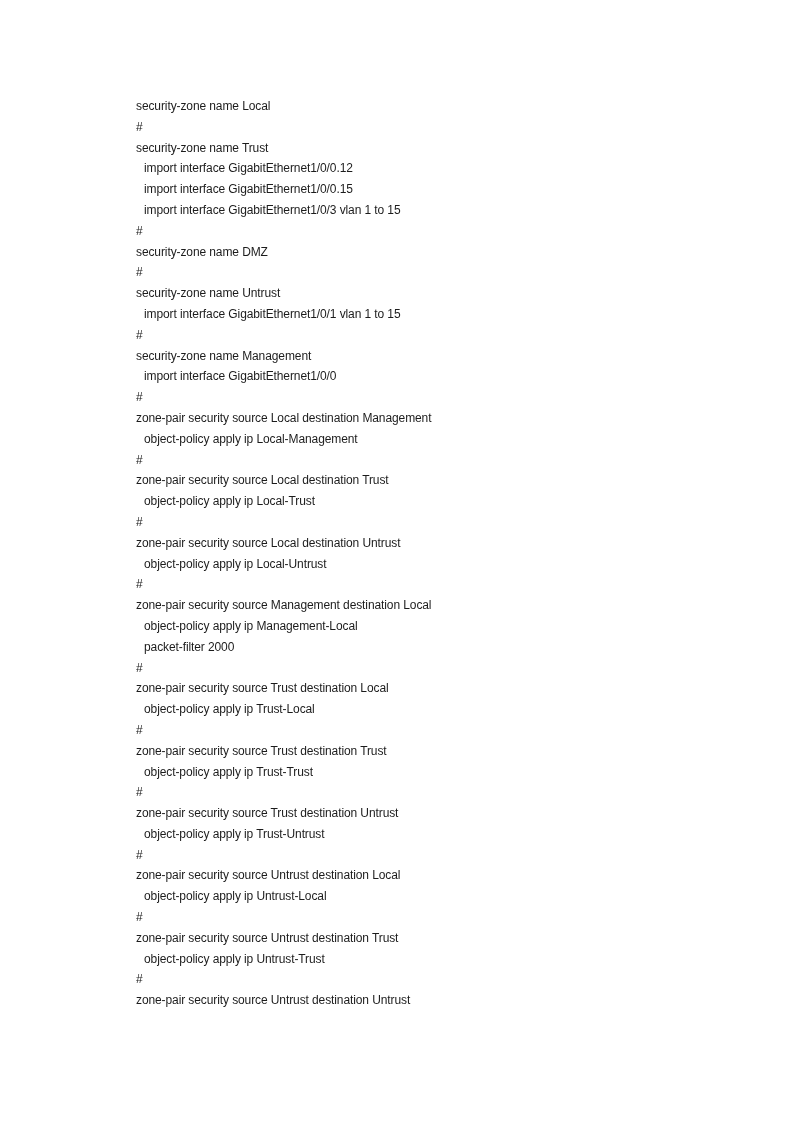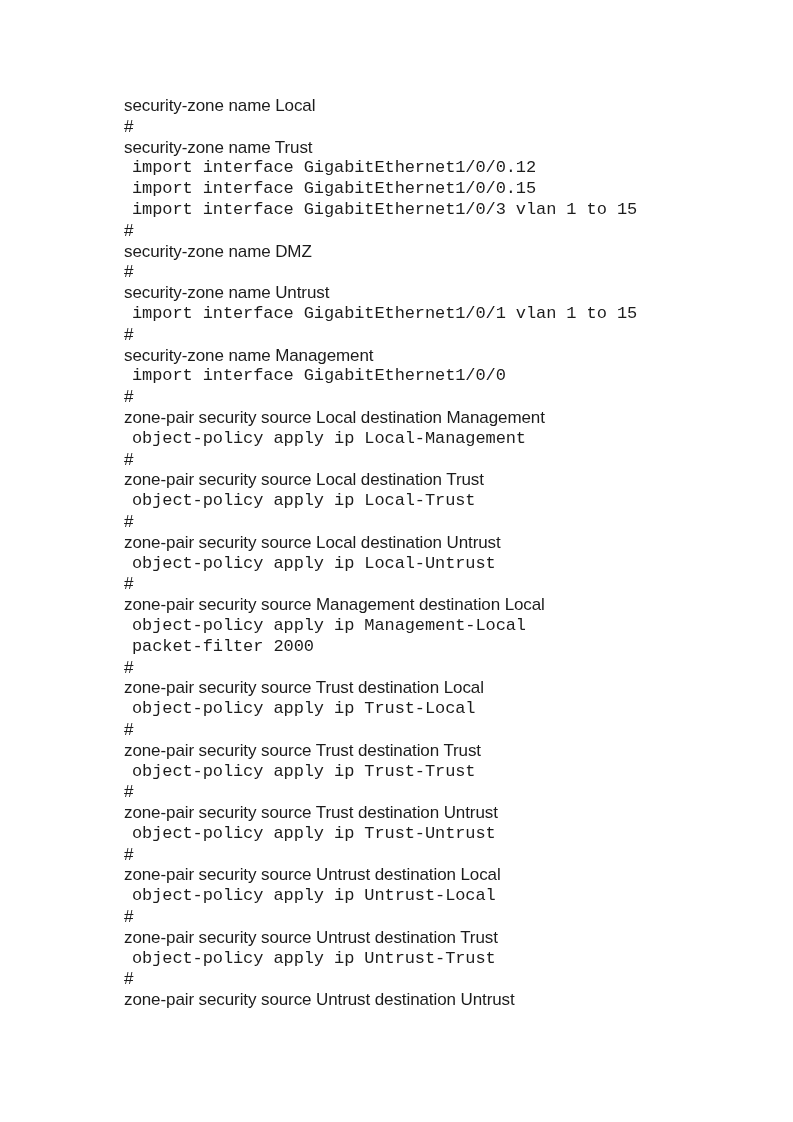--- a/index.html
+++ b/index.html
@@ -10,35 +10,34 @@
   .page {
     position: relative;
     width: 793px;
     height: 1122px;
     background: #ffffff;
     overflow: hidden;
     font-family: "Liberation Sans", sans-serif;
   }
   .config-block {
     position: absolute;
-    left: 124px;
+    left: 136px;
     top: 96px;
     width: 620px;
     color: #1c1c1c;
-    font-size: 17px;
+    font-size: 12px;
     line-height: 20.8px;
     letter-spacing: -0.1px;
     white-space: pre;
   }
   .config-line {
     height: 20.8px;
   }
   .config-line.indent {
     padding-left: 8px;
-    font-family: Liberation Mono, monospace;
   }
 </style>
 </head>
 <body>
 
 <div class="page">
   <div class="config-block"><div class="config-line">security-zone name Local</div><div class="config-line">#</div><div class="config-line">security-zone name Trust</div><div class="config-line indent">import interface GigabitEthernet1/0/0.12</div><div class="config-line indent">import interface GigabitEthernet1/0/0.15</div><div class="config-line indent">import interface GigabitEthernet1/0/3 vlan 1 to 15</div><div class="config-line">#</div><div class="config-line">security-zone name DMZ</div><div class="config-line">#</div><div class="config-line">security-zone name Untrust</div><div class="config-line indent">import interface GigabitEthernet1/0/1 vlan 1 to 15</div><div class="config-line">#</div><div class="config-line">security-zone name Management</div><div class="config-line indent">import interface GigabitEthernet1/0/0</div><div class="config-line">#</div><div class="config-line">zone-pair security source Local destination Management</div><div class="config-line indent">object-policy apply ip Local-Management</div><div class="config-line">#</div><div class="config-line">zone-pair security source Local destination Trust</div><div class="config-line indent">object-policy apply ip Local-Trust</div><div class="config-line">#</div><div class="config-line">zone-pair security source Local destination Untrust</div><div class="config-line indent">object-policy apply ip Local-Untrust</div><div class="config-line">#</div><div class="config-line">zone-pair security source Management destination Local</div><div class="config-line indent">object-policy apply ip Management-Local</div><div class="config-line indent">packet-filter 2000</div><div class="config-line">#</div><div class="config-line">zone-pair security source Trust destination Local</div><div class="config-line indent">object-policy apply ip Trust-Local</div><div class="config-line">#</div><div class="config-line">zone-pair security source Trust destination Trust</div><div class="config-line indent">object-policy apply ip Trust-Trust</div><div class="config-line">#</div><div class="config-line">zone-pair security source Trust destination Untrust</div><div class="config-line indent">object-policy apply ip Trust-Untrust</div><div class="config-line">#</div><div class="config-line">zone-pair security source Untrust destination Local</div><div class="config-line indent">object-policy apply ip Untrust-Local</div><div class="config-line">#</div><div class="config-line">zone-pair security source Untrust destination Trust</div><div class="config-line indent">object-policy apply ip Untrust-Trust</div><div class="config-line">#</div><div class="config-line">zone-pair security source Untrust destination Untrust</div></div>
 </div>
 
 </body></html>

